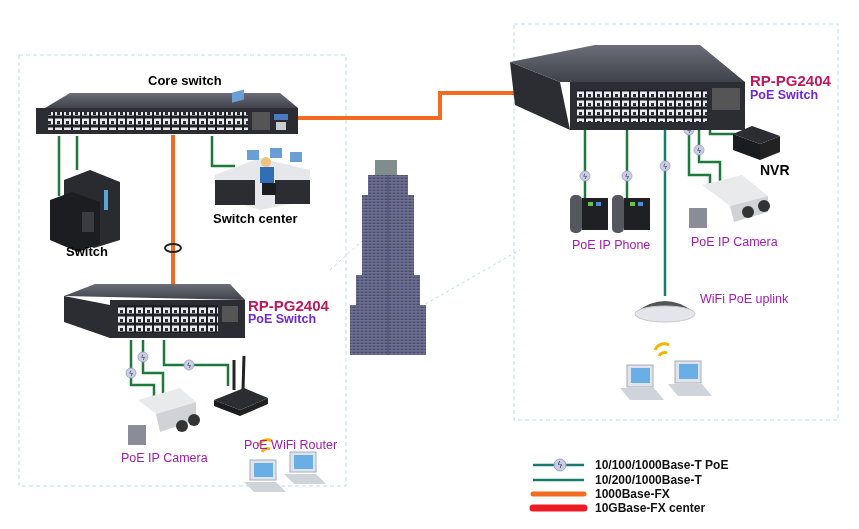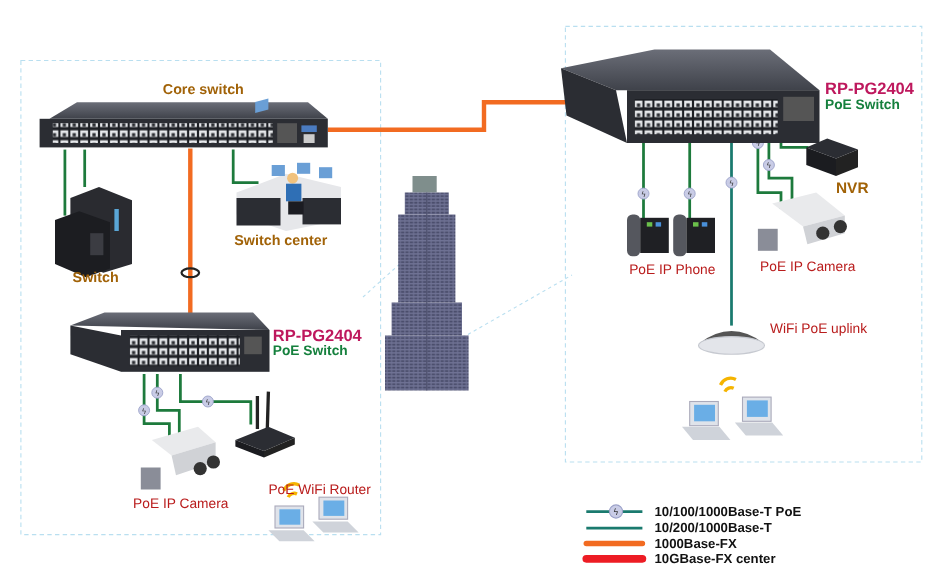--- a/index.html
+++ b/index.html
@@ -1,20 +1,20 @@
 <!DOCTYPE html>
 <html><head>
 <meta charset="utf-8">
 <style>
   html,body{margin:0;padding:0;background:#fff;}
   body{width:859px;height:529px;position:relative;overflow:hidden;font-family:"Liberation Sans",sans-serif;}
-  .lbl{position:absolute;font-weight:bold;color:#a16207;font-size:13px;white-space:nowrap;}
-  .lbl.dev{font-weight:normal;color:#b91c1c;font-size:12.5px;}
+  .lbl{position:absolute;font-weight:bold;color:#000000;font-size:13px;white-space:nowrap;}
+  .lbl.dev{font-weight:normal;color:#a21caf;font-size:12.5px;}
   .model{position:absolute;font-weight:bold;color:#be185d;font-size:15px;white-space:nowrap;line-height:15px;}
-  .model-sub{position:absolute;font-weight:bold;color:#15803d;font-size:12.5px;white-space:nowrap;}
+  .model-sub{position:absolute;font-weight:bold;color:#6d28d9;font-size:12.5px;white-space:nowrap;}
   .legend-text{position:absolute;font-weight:bold;color:#111;font-size:12px;white-space:nowrap;}
   svg{position:absolute;left:0;top:0;}
 </style>
 </head>
 <body>
 
 <svg width="859" height="529" viewBox="0 0 859 529">
   <defs>
     <linearGradient id="swTop" x1="0" y1="0" x2="0" y2="1">
       <stop offset="0" stop-color="#6b6e78"></stop>

